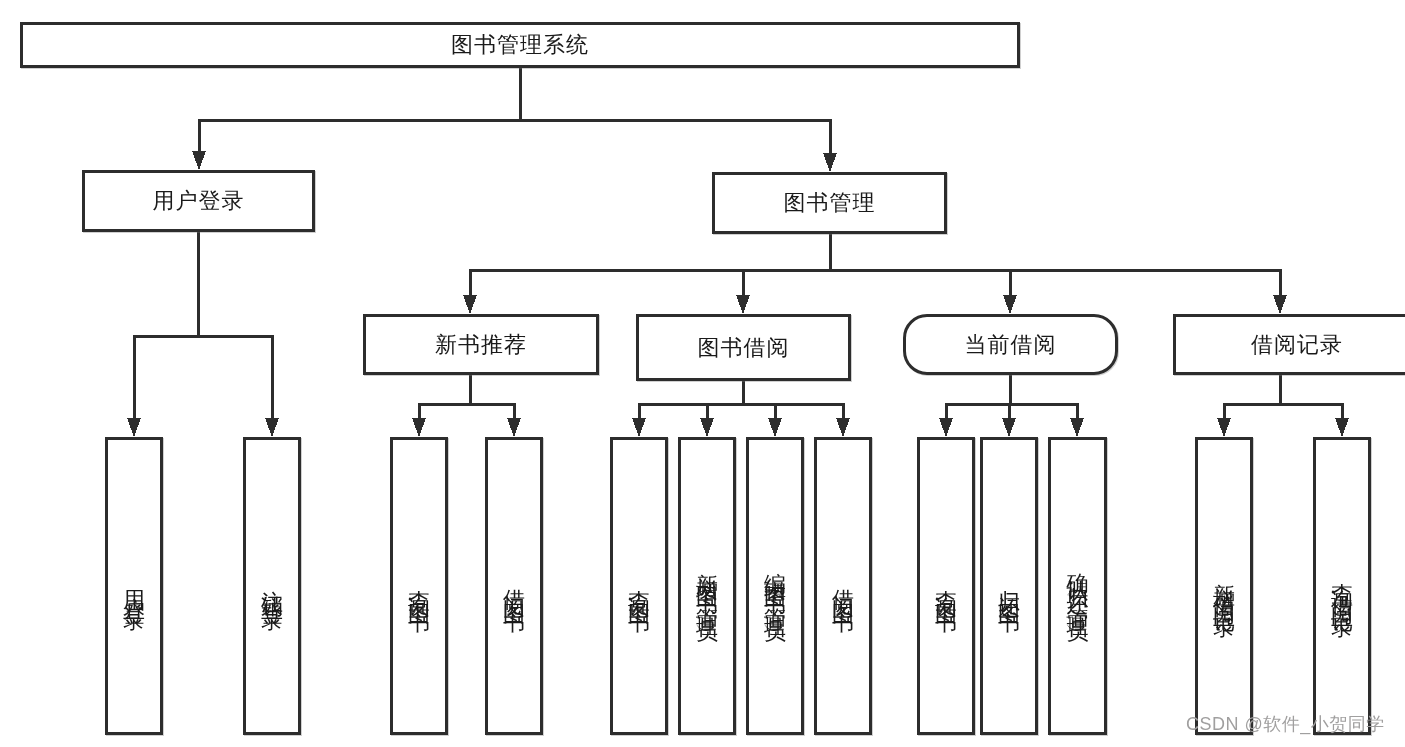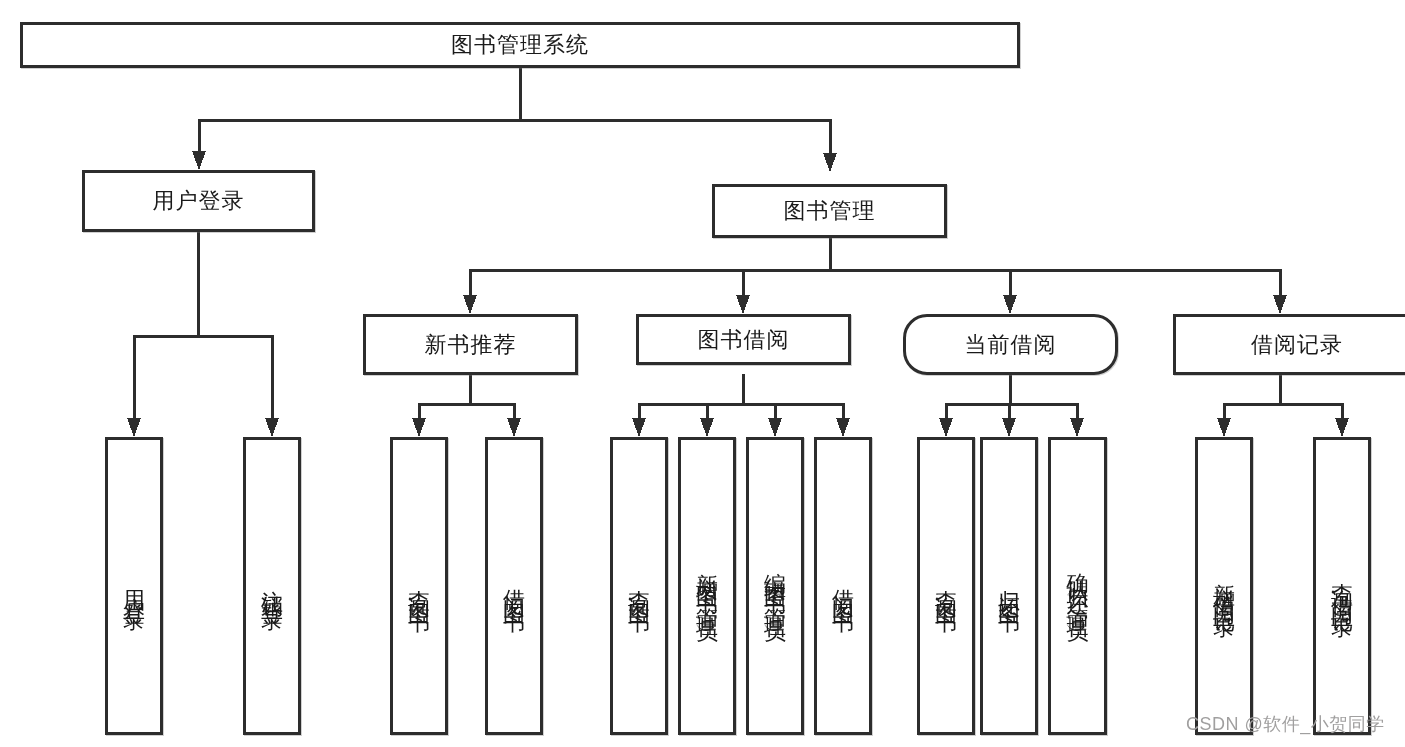--- a/index.html
+++ b/index.html
@@ -145,28 +145,28 @@
   </g>
 </svg>
 
 <div class="box h" style="left:20px; top:22px; width:1000px; height:46px;font-family:Liberation Serif, serif;">
   <span>图书管理系统</span>
 </div>
 
 <div class="box h" style="left:82px; top:170px; width:233px; height:62px;">
   <span>用户登录</span>
 </div>
-<div class="box h" style="left:712px; top:184px; width:235px; height:54px;">
+<div class="box h" style="left:712px; top:172px; width:235px; height:62px;">
   <span>图书管理</span>
 </div>
 
-<div class="box h" style="left:363px; top:314px; width:215px; height:61px;">
+<div class="box h" style="left:363px; top:314px; width:236px; height:61px;">
   <span>新书推荐</span>
 </div>
-<div class="box h" style="left:636px; top:314px; width:215px; height:51px;">
+<div class="box h" style="left:636px; top:314px; width:215px; height:67px;">
   <span>图书借阅</span>
 </div>
 <div class="box h" style="left:903px; top:314px; width:215px; height:61px;border-radius:24px;">
   <span>当前借阅</span>
 </div>
 <div class="box h" style="left:1173px; top:314px; width:248px; height:61px;">
   <span>借阅记录</span>
 </div>
 
 <div class="box v" style="left:105px; top:437px; width:58px; height:298px;">

